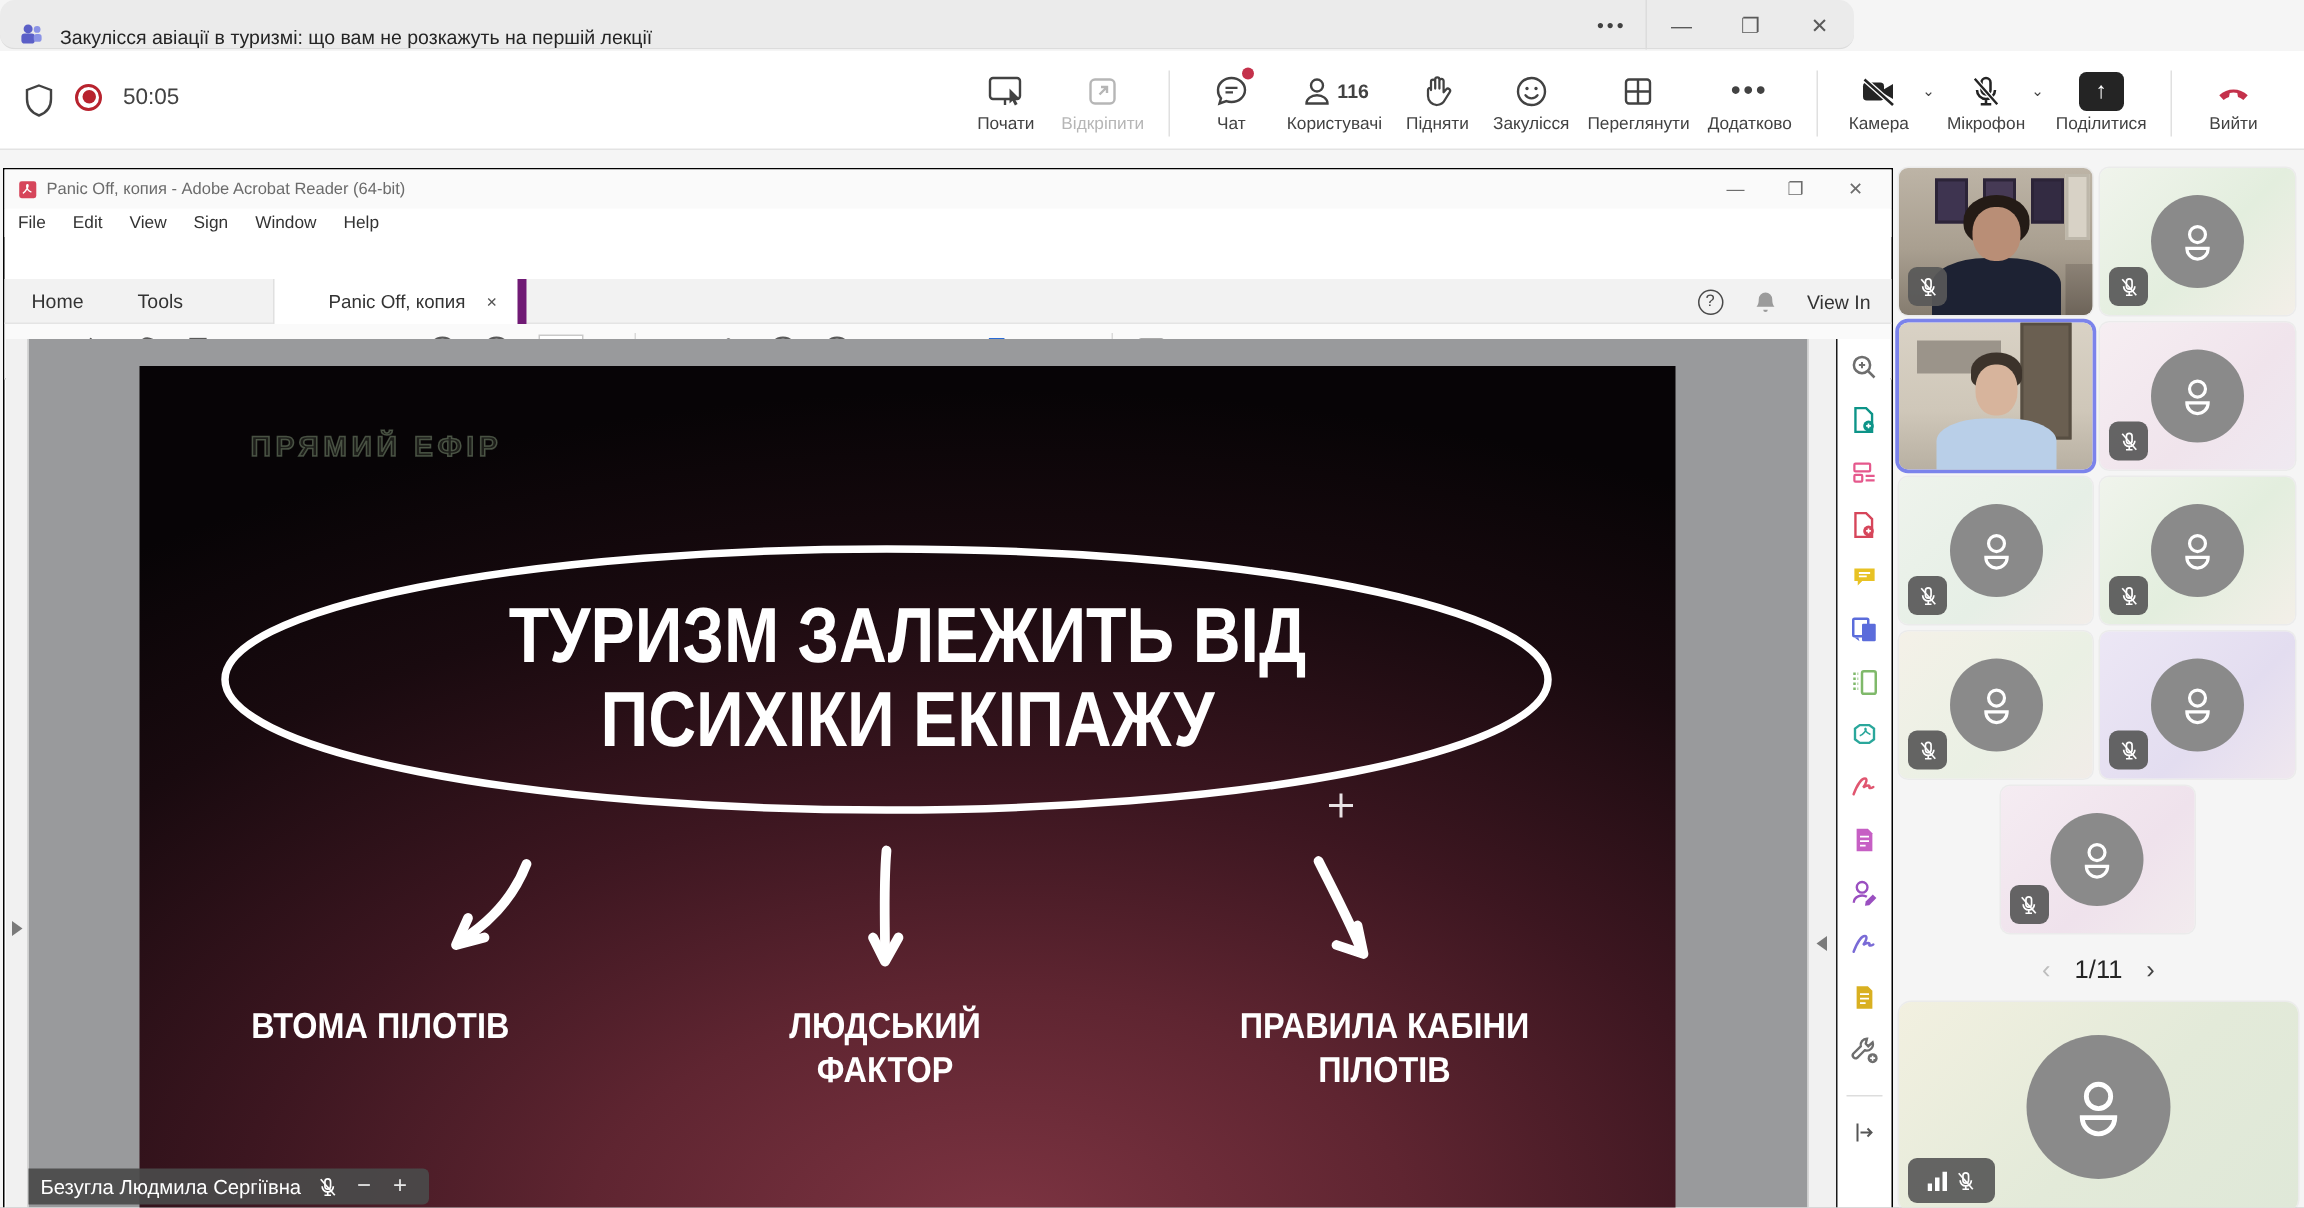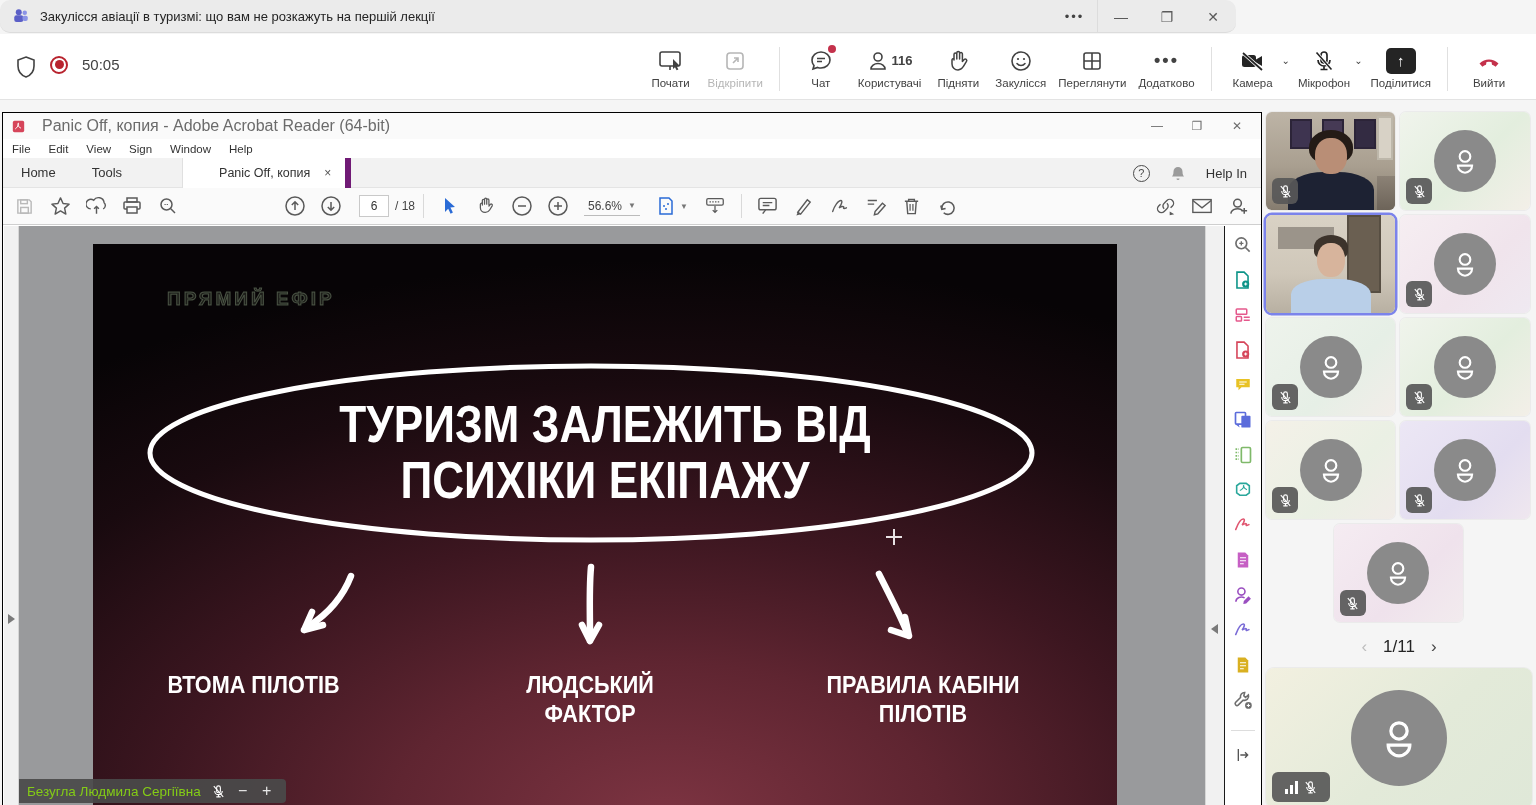--- a/index.html
+++ b/index.html
@@ -1,21 +1,21 @@
 <!DOCTYPE html>
 <html><head>
 <meta charset="utf-8">
 <style>
   * { margin:0; padding:0; box-sizing:border-box; }
   html,body { width:1536px; height:805px; overflow:hidden; }
   body { font-family:"Liberation Sans", sans-serif; background:#f5f5f5; color:#242424; }
   #app { position:relative; width:1536px; height:805px; background:#f5f5f5; }
 
   
-  .t-titlebar { position:absolute; left:0; top:0; width:1236px; height:33px; background:#ebebeb; border-bottom:1px solid #dcdcdc; display:flex; align-items:center;border-radius:10px; }
+  .t-titlebar { position:absolute; left:0; top:0; width:1236px; height:33px; background:#ebebeb; border-bottom:1px solid #dcdcdc; display:flex; align-items:flex-end;border-radius:10px; }
   .t-title { font-size:13px; color:#242424; margin-left:10px; }
   .t-logo { width:18px; height:18px; margin-left:12px; }
   .t-winbtns { position:absolute; right:0; top:0; height:33px; display:flex; align-items:center; }
   .t-winbtn { width:46px; height:33px; display:flex; align-items:center; justify-content:center; color:#5a5a5a; font-size:14px; }
   .t-more { width:46px; height:33px; display:flex; align-items:center; justify-content:center; color:#424242; letter-spacing:2px; font-size:13px; border-right:1px solid #dcdcdc; }
 
   
   .t-toolbar { position:absolute; left:0; top:34px; width:1536px; height:66px; background:#fff; border-bottom:1px solid #e3e3e3; display:flex; align-items:center; }
   .t-left { display:flex; align-items:flex-start; gap:14px; margin-left:16px; }
   .shield { width:20px; height:22px; }
@@ -30,27 +30,27 @@
   .t-sep { width:1px; height:44px; background:#e0e0e0; margin:6px 10px 0; }
   .chev { color:#424242; font-size:10px; margin:14px 2px 0 -2px; }
   .badge-dot { position:absolute; right:-3px; top:-2px; width:8px; height:8px; background:#c4314b; border-radius:50%; }
   .count116 { font-size:13px; font-weight:bold; color:#424242; margin-left:3px; }
   .share-sq { width:30px; height:26px; background:#242424; border-radius:5px; display:flex; align-items:center; justify-content:center; color:#fff; font-size:15px; }
   .leave-ic { width:26px; height:26px; }
 
   
   .acrobat { position:absolute; left:2px; top:112px; width:1260px; height:693px; background:#fff; border:1px solid #000; border-bottom:none; }
   .a-titlebar { position:relative; height:26px; background:#fafafa; display:flex; align-items:center; }
-  .a-title { font-size:16px; color:#6b6b6b; margin-left:17px; }
+  .a-title { font-size:11px; color:#6b6b6b; margin-left:6px; }
   .pdficon { width:13px; height:13px; margin-left:9px; }
   .a-winbtns { position:absolute; right:4px; top:0; display:flex; }
   .a-winbtn { width:40px; height:26px; display:flex; align-items:center; justify-content:center; color:#6d6d6d; font-size:12px; }
   .a-menubar { height:19px; display:flex; align-items:center; gap:0; background:#fff; }
   .a-menu-item { font-size:11.5px; color:#333; padding:0 9px; }
-  .a-tabbar { height:30px; background:#f2f2f2; display:flex; align-items:center; position:relative; border-bottom:1px solid #e4e4e4; }
+  .a-tabbar { height:30px; background:#f2f2f2; display:flex; align-items:center; position:relative; border-bottom:1px solid #e4e4e4;margin-top:28px; }
   .a-tab { font-size:13px; color:#333; padding:0 18px; height:30px; display:flex; align-items:center; }
   .a-doctab { background:#fff; height:30px; display:flex; align-items:center; gap:14px; padding:0 14px 0 36px; font-size:12.5px; color:#333; margin-left:42px; border-left:1px solid #e0e0e0; border-right:6px solid #701a75; }
   .a-doctab .x { color:#555; font-size:12px; }
   .a-tabright { position:absolute; right:14px; top:0; height:30px; display:flex; align-items:center; gap:20px; color:#4a4a4a; }
   .qmark { width:17px; height:17px; border:1.4px solid #4a4a4a; border-radius:50%; font-size:11px; display:flex; align-items:center; justify-content:center; }
   .signin { font-size:13px; color:#333; }
   .a-toolbar { height:37px; background:#fafafa; border-bottom:1px solid #cfcfcf; display:flex; align-items:center; color:#5a5a5a; }
   .a-ti { width:26px; height:26px; display:flex; align-items:center; justify-content:center; margin:0 5px; }
   .a-ti svg { display:block; }
   .pagebox { font-size:12px; color:#333; border:1px solid #c9c9c9; background:#fff; width:30px; height:22px; display:flex; align-items:center; justify-content:center; margin:0 6px 0 10px; }
@@ -81,21 +81,21 @@
   .s-t1 { top:154px; } .s-t2 { top:210px; }
   .s-arrows { position:absolute; left:0; top:0; width:1024px; height:576px; }
   .s-item { position:absolute; color:#fff; font-weight:bold; font-size:24px; line-height:29px; text-align:center; transform:scaleX(0.9); white-space:nowrap; }
   .cursor-cross { position:absolute; left:793px; top:285px; width:16px; height:16px; }
   .cursor-cross:before, .cursor-cross:after { content:""; position:absolute; background:#e8e2e4; }
   .cursor-cross:before { left:7px; top:0; width:1.5px; height:16px; }
   .cursor-cross:after { left:0; top:7px; width:16px; height:1.5px; }
 
   
   .pill { position:absolute; left:15px; bottom:2px; height:24px; background:rgba(74,74,74,0.92); border-radius:0 4px 4px 0; display:flex; align-items:center; gap:10px; padding:0 12px 0 8px; }
-  .pill .nm { color:#84cc16; font-size:13.5px; }
+  .pill .nm { color:#ffffff; font-size:13.5px; }
   .pill .pm { color:#e8e8e8; font-size:16px; width:14px; text-align:center; }
 
   
   .panel { position:absolute; left:1266px; top:104px; width:270px; height:701px; background:#f5f5f5; }
   .tiles { position:absolute; left:0; top:8px; width:266px; display:grid; grid-template-columns:129px 130px; gap:5px; }
   .tile { position:relative; height:98px; border-radius:6px; overflow:hidden; background:#eee; box-shadow:0 0 0 1px rgba(0,0,0,0.04); }
   .tile.active { box-shadow:0 0 0 2.5px #7b83eb; }
   .tile.centered { grid-column:1 / 3; justify-self:center; width:129px; }
   .av-green  { background:linear-gradient(135deg,#f0f4ec,#e3eede 55%,#f3efe8); }
   .av-pink   { background:linear-gradient(135deg,#f6eef2,#f0e4ec 60%,#efe9f1); }
@@ -308,21 +308,21 @@
       <span class="a-doctab">
         <span>Panic Off, копия</span>
         <span class="x">×</span>
       </span>
       <span class="a-tabright">
         <span class="qmark">?</span>
         <svg width="16" height="17" viewBox="0 0 16 17">
             <path d="M8 2a4.5 4.5 0 0 1 4.5 4.5c0 3 .8 4.3 1.5 5H2c.7-.7 1.5-2 1.5-5A4.5 4.5 0 0 1 8 2z" fill="#9b9b9b"></path>
             <path d="M6.5 13.5a1.5 1.5 0 0 0 3 0" fill="#9b9b9b"></path>
           </svg>
-        <span class="signin">Help In</span>
+        <span class="signin">View In</span>
       </span>
     </div>
 
     <div class="a-toolbar">
       <span class="a-ti" style="margin-left:8px; color:#b9b9b9;">
           <svg width="19" height="19" viewBox="0 0 20 20">
             <path d="M3 3h12l2 2v12H3z" fill="none" stroke="currentColor" stroke-width="1.5"></path>
             <rect x="6" y="11" width="8" height="6" fill="none" stroke="currentColor" stroke-width="1.5"></rect>
             <rect x="6" y="3" width="7" height="4" fill="none" stroke="currentColor" stroke-width="1.5"></rect>
           </svg>

